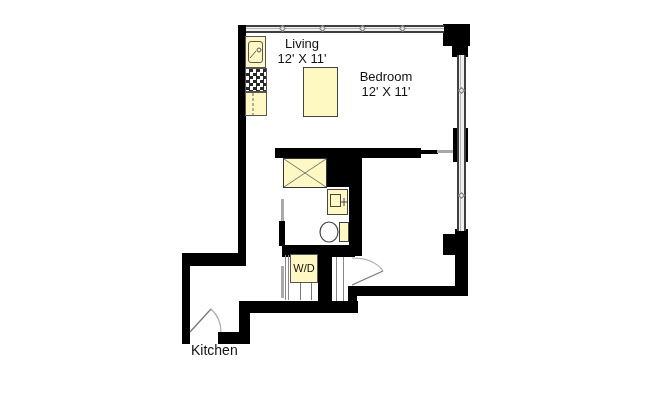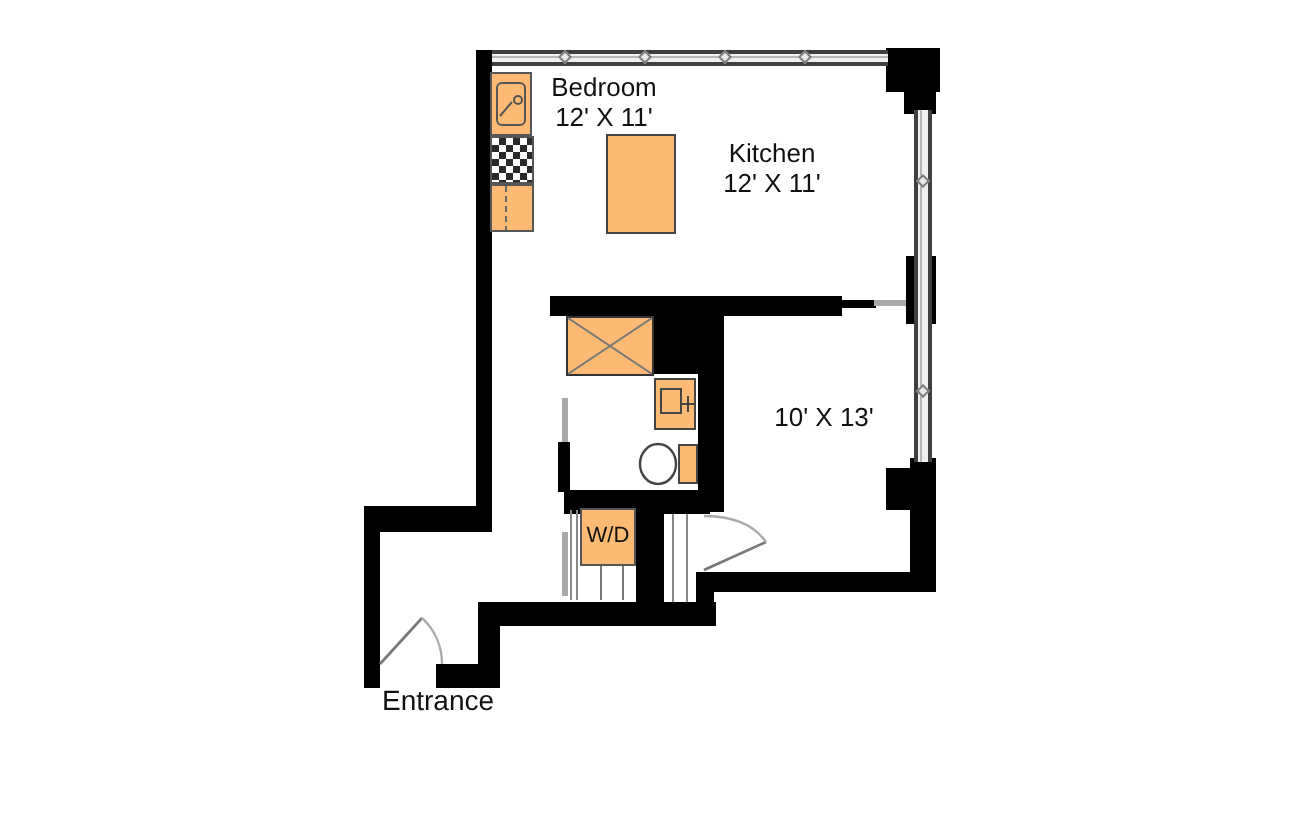--- a/index.html
+++ b/index.html
@@ -6,21 +6,21 @@
   html, body { background: #ffffff; }
   body { font-family: "Liberation Sans", sans-serif; }
   #stage {
     position: relative;
     width: 652px; height: 416px;
     background: #ffffff;
     overflow: hidden;
   }
   .wall { position: absolute; background: #000000; }
   .grayline { position: absolute; background: #a9a9a9; }
-  .fx { position: absolute; border: 1px solid #555555; background: #fdba74; }
+  .fx { position: absolute; border: 1px solid #555555; background: #fef9c3; }
   .window-band { position: absolute; background: #f0f0f0; }
   .band-h { border-top: 2px solid #3f3f3f; border-bottom: 2px solid #3f3f3f; }
   .band-v { border-left: 2px solid #3f3f3f; border-right: 2px solid #3f3f3f; }
   .glass-h { position: absolute; left: 0; right: 0; top: 1px; height: 1px; background: #b5b5b5; }
   .glass-v { position: absolute; top: 0; bottom: 0; left: 1px; width: 1px; background: #b5b5b5; }
   .mull {
     position: absolute; width: 5px; height: 5px;
     background: #e8e8e8; border: 1px solid #7a7a7a;
     transform: rotate(45deg);
   }
@@ -113,28 +113,27 @@
     <line x1="341" y1="202" x2="347" y2="202" stroke="#444444" stroke-width="1"></line>
 
     <path d="M 190 332 L 211 309" fill="none" stroke="#777777" stroke-width="1.3"></path>
     <path d="M 211 309 A 31 31 0 0 1 221 332" fill="none" stroke="#aaaaaa" stroke-width="1.2"></path>
 
     <path d="M 352 285 L 383 271" fill="none" stroke="#777777" stroke-width="1.3"></path>
     <path d="M 352 258 Q 374 258 383 271" fill="none" stroke="#aaaaaa" stroke-width="1.2"></path>
   </svg>
 
   <div class="lbl" style="left:260px;top:36px;width:84px;">
+    <span>Living</span>
+    <span>12' X 11'</span>
+  </div>
+
+  <div class="lbl" style="left:346px;top:69px;width:80px;">
     <span>Bedroom</span>
     <span>12' X 11'</span>
   </div>
 
-  <div class="lbl" style="left:346px;top:69px;width:80px;">
-    <span>Kitchen</span>
-    <span>12' X 11'</span>
+  <div class="lbl" style="left:370px;top:201px;width:84px;">
   </div>
 
-  <div class="lbl" style="left:370px;top:201px;width:84px;">
-    <span>10' X 13'</span>
-  </div>
-
-  <div class="lbl lbl-entrance" style="left:191px;top:343px;width:80px;">Entrance</div>
+  <div class="lbl lbl-entrance" style="left:191px;top:343px;width:80px;">Kitchen</div>
 
 </div>
 
 </body></html>

